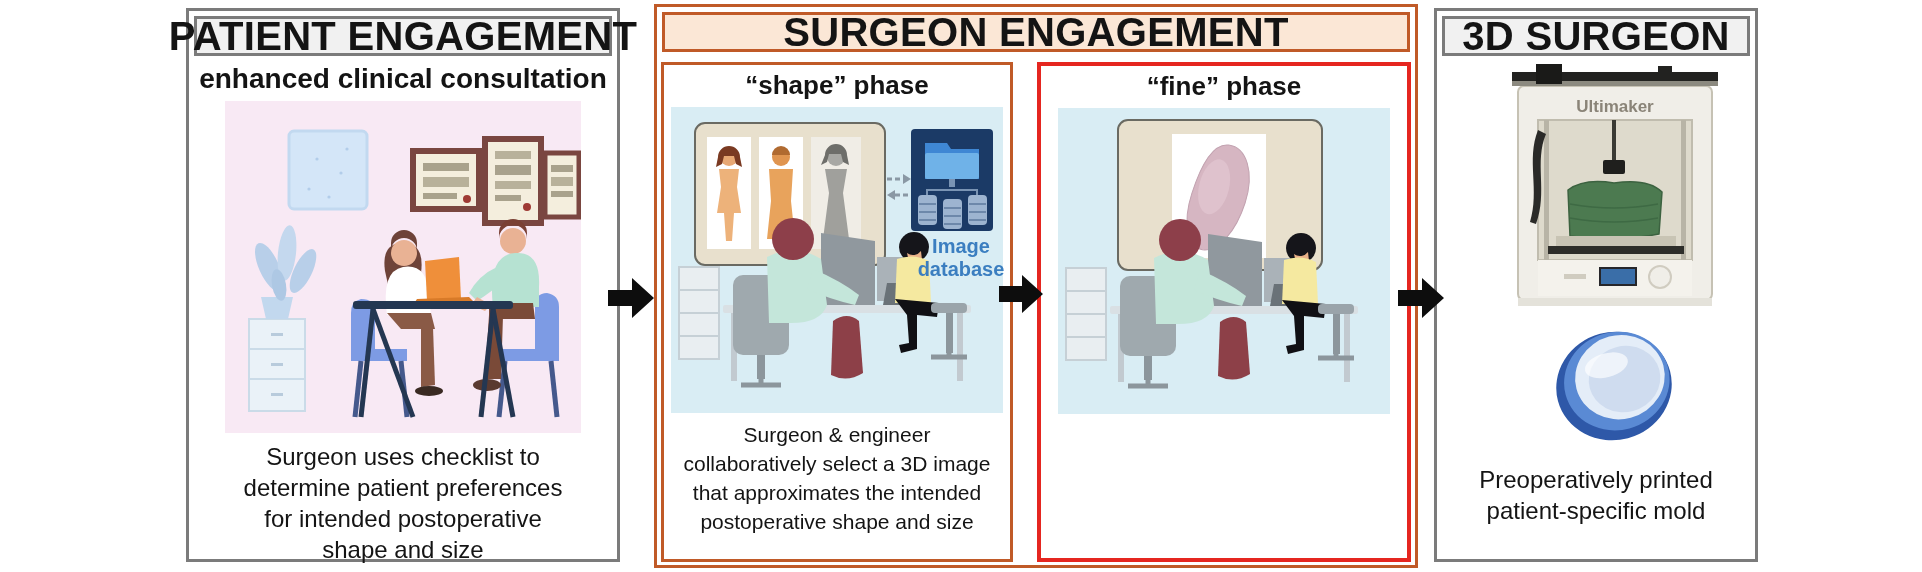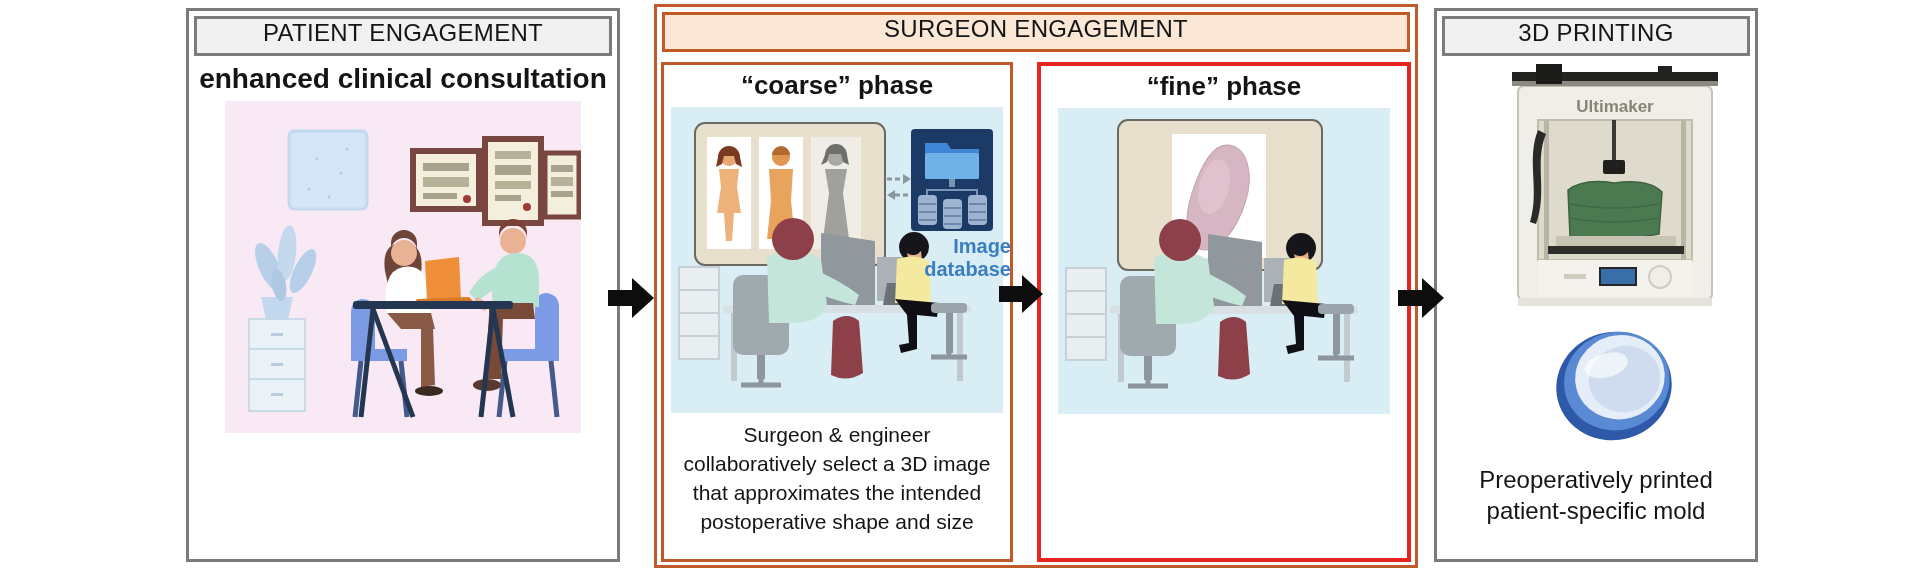--- a/index.html
+++ b/index.html
@@ -5,41 +5,41 @@
   html,body{margin:0;padding:0;background:#ffffff;}
   .canvas{
     position:relative;width:1922px;height:572px;background:#ffffff;
     font-family:"Liberation Sans",sans-serif;color:var(--text-black,#141414);
     overflow:hidden;
   }
   .panel{position:absolute;background:#fff;box-sizing:border-box;}
   .panel.gray{border:3px solid var(--border-gray,#7b7b7b);}
   .panel.orange{border:3px solid var(--border-orange,#c05a28);}
   .panel-header{
-    margin:5px 5px 0 5px;height:40px;display:flex;align-items:flex-start;justify-content:center;
-    font-weight:normal;font-size:24px;letter-spacing:.3px;box-sizing:border-box;white-space:nowrap;
+    margin:5px 5px 0 5px;height:40px;display:flex;align-items:center;justify-content:center;
+    font-weight:bold;font-size:40px;letter-spacing:.3px;box-sizing:border-box;white-space:nowrap;
   }
   .panel-header.gray-h{border:3px solid var(--border-gray,#7b7b7b);background:var(--header-gray-bg,#f1f1f1);}
   .panel-header.orange-h{border:3px solid var(--border-orange,#c05a28);background:var(--header-orange-bg,#fbe7d6);}
   .subtitle{margin-top:7px;text-align:center;font-weight:bold;font-size:28px;}
   .illus{margin:6px auto 0 auto;position:relative;}
   .illus svg{display:block;}
   .caption{margin:8px 0 0 0;text-align:center;font-size:24px;line-height:31px;font-weight:400;}
   .cap-patient{padding:0 54px;}
   .cap-printing{margin-top:14px;padding:0 19px;}
   .subpanel{position:absolute;top:55px;height:500px;background:#fff;box-sizing:border-box;}
   .subpanel.coarse{left:4px;width:352px;border:3px solid var(--border-orange,#c05a28);}
   .subpanel.fine{left:380px;width:374px;border:4px solid var(--border-red,#e52620);}
   .phase-title{margin-top:5px;text-align:center;font-weight:bold;font-size:26px;}
   .phase-caption{font-size:21px;line-height:29px;margin-top:7px;}
   .cap-coarse{padding:0 13px;}
   .cap-fine{padding:0 18px;}
   .flow-arrow{position:absolute;z-index:5;line-height:0;}
   .db-label{
-    position:absolute;left:240px;top:128px;width:100px;text-align:right;
+    position:absolute;left:240px;top:128px;width:100px;text-align:center;
     color:var(--label-blue,#3b7ec0);font-size:20px;line-height:23px;font-weight:bold;
   }
   .center-img{display:flex;justify-content:center;padding-left:38px;}
 </style>
 </head>
 <body>
 
 <div class="canvas">
 
   <section class="panel gray" style="left:186px;top:8px;width:434px;height:554px;">
@@ -135,35 +135,36 @@
           <polygon points="192,198 244,196 250,202 188,204" fill="#d87a28"></polygon>
           <rect x="128" y="200" width="160" height="8" rx="3" fill="#243752"></rect>
           <line x1="148" y1="208" x2="136" y2="316" stroke="#243752" stroke-width="5"></line>
           <line x1="148" y1="208" x2="188" y2="316" stroke="#243752" stroke-width="5"></line>
           <line x1="268" y1="208" x2="256" y2="316" stroke="#243752" stroke-width="5"></line>
           <line x1="268" y1="208" x2="288" y2="316" stroke="#243752" stroke-width="5"></line>
         </g>
       </svg>
     </div>
 
+    <p class="caption cap-patient">Surgeon uses checklist to determine patient preferences for intended postoperative shape and size</p>
   </section>
 
   <div class="flow-arrow" style="left:608px;top:276px;">
     <svg width="46" height="44" viewBox="0 0 46 44">
         <polygon points="0,14 24,14 24,2 46,22 24,42 24,30 0,30" fill="#0d0d0d"></polygon>
       </svg>
   </div>
 
   <section class="panel orange" style="left:654px;top:4px;width:764px;height:564px;">
     <div class="panel-header orange-h">
       <span>SURGEON ENGAGEMENT</span>
     </div>
 
     <div class="subpanel coarse">
-      <div class="phase-title">“coarse” phase</div>
+      <div class="phase-title">“shape” phase</div>
       <div class="illus" style="width:332px;height:306px;">
         <svg width="332" height="306" viewBox="0 0 332 306">
           <defs>
             <g id="desk-scene">
               <rect x="8" y="160" width="40" height="92" fill="#e9eef1" stroke="#c6d0d6" stroke-width="2"></rect>
               <line x1="8" y1="183" x2="48" y2="183" stroke="#c6d0d6" stroke-width="2"></line>
               <line x1="8" y1="206" x2="48" y2="206" stroke="#c6d0d6" stroke-width="2"></line>
               <line x1="8" y1="229" x2="48" y2="229" stroke="#c6d0d6" stroke-width="2"></line>
               <polygon points="150,126 204,134 204,200 150,200" fill="#90989e"></polygon>
               <rect x="206" y="150" width="40" height="44" fill="#aab2b8"></rect>
@@ -270,21 +271,21 @@
   </section>
 
   <div class="flow-arrow" style="left:1398px;top:276px;">
     <svg width="46" height="44" viewBox="0 0 46 44">
         <polygon points="0,14 24,14 24,2 46,22 24,42 24,30 0,30" fill="#0d0d0d"></polygon>
       </svg>
   </div>
 
   <section class="panel gray" style="left:1434px;top:8px;width:324px;height:554px;">
     <div class="panel-header gray-h">
-      <span>3D PRINTING</span>
+      <span>3D SURGEON</span>
     </div>
 
     <div class="center-img" style="margin-top:6px;">
       <svg width="214" height="250" viewBox="0 0 214 250">
         <rect x="10" y="24" width="194" height="214" rx="6" fill="#f0eee8" stroke="#c6c2b4" stroke-width="2"></rect>
         <rect x="4" y="10" width="206" height="9" fill="#222220"></rect>
         <rect x="4" y="19" width="206" height="5" fill="#8c8a80"></rect>
         <rect x="28" y="2" width="26" height="20" fill="#1a1a18"></rect>
         <rect x="150" y="4" width="14" height="8" fill="#222220"></rect>
         <text x="107" y="50" text-anchor="middle" font-family="Liberation Sans, sans-serif" font-size="17" font-weight="bold" fill="#8a8478">Ultimaker</text>

